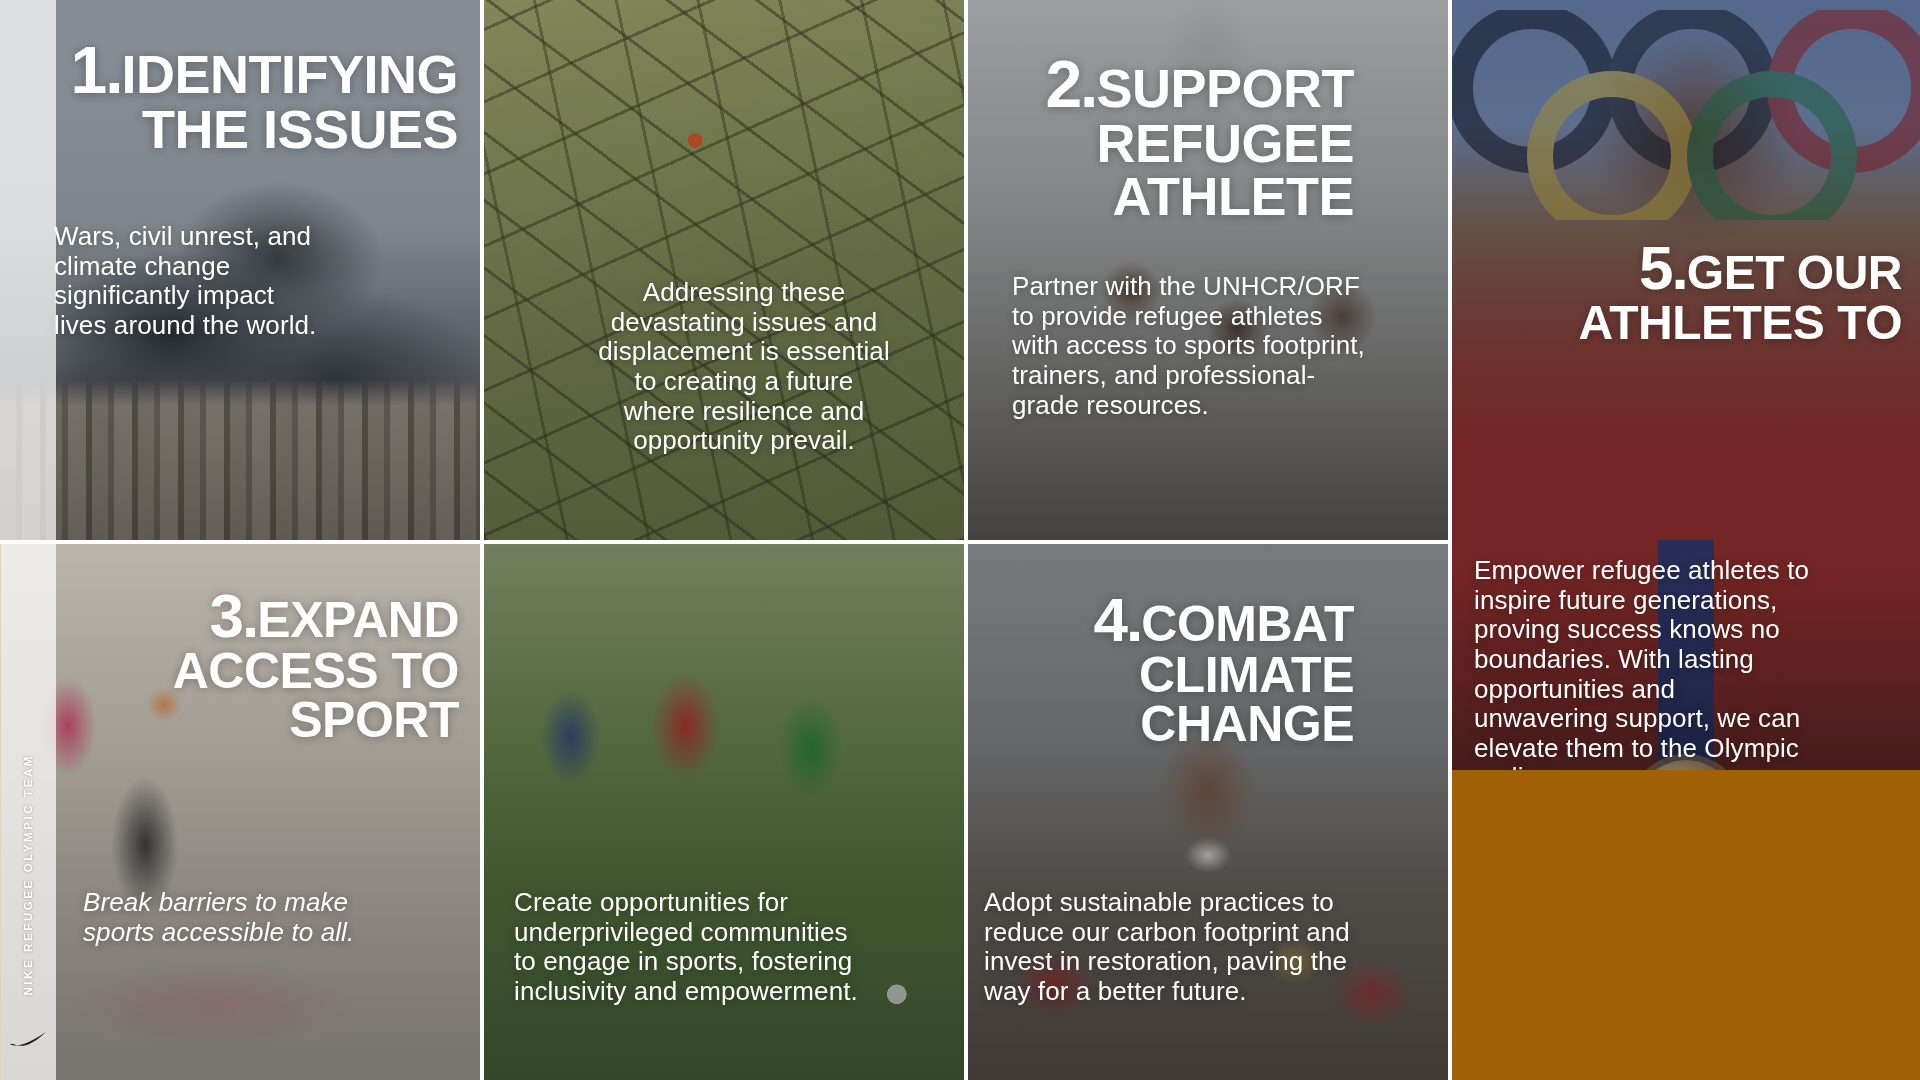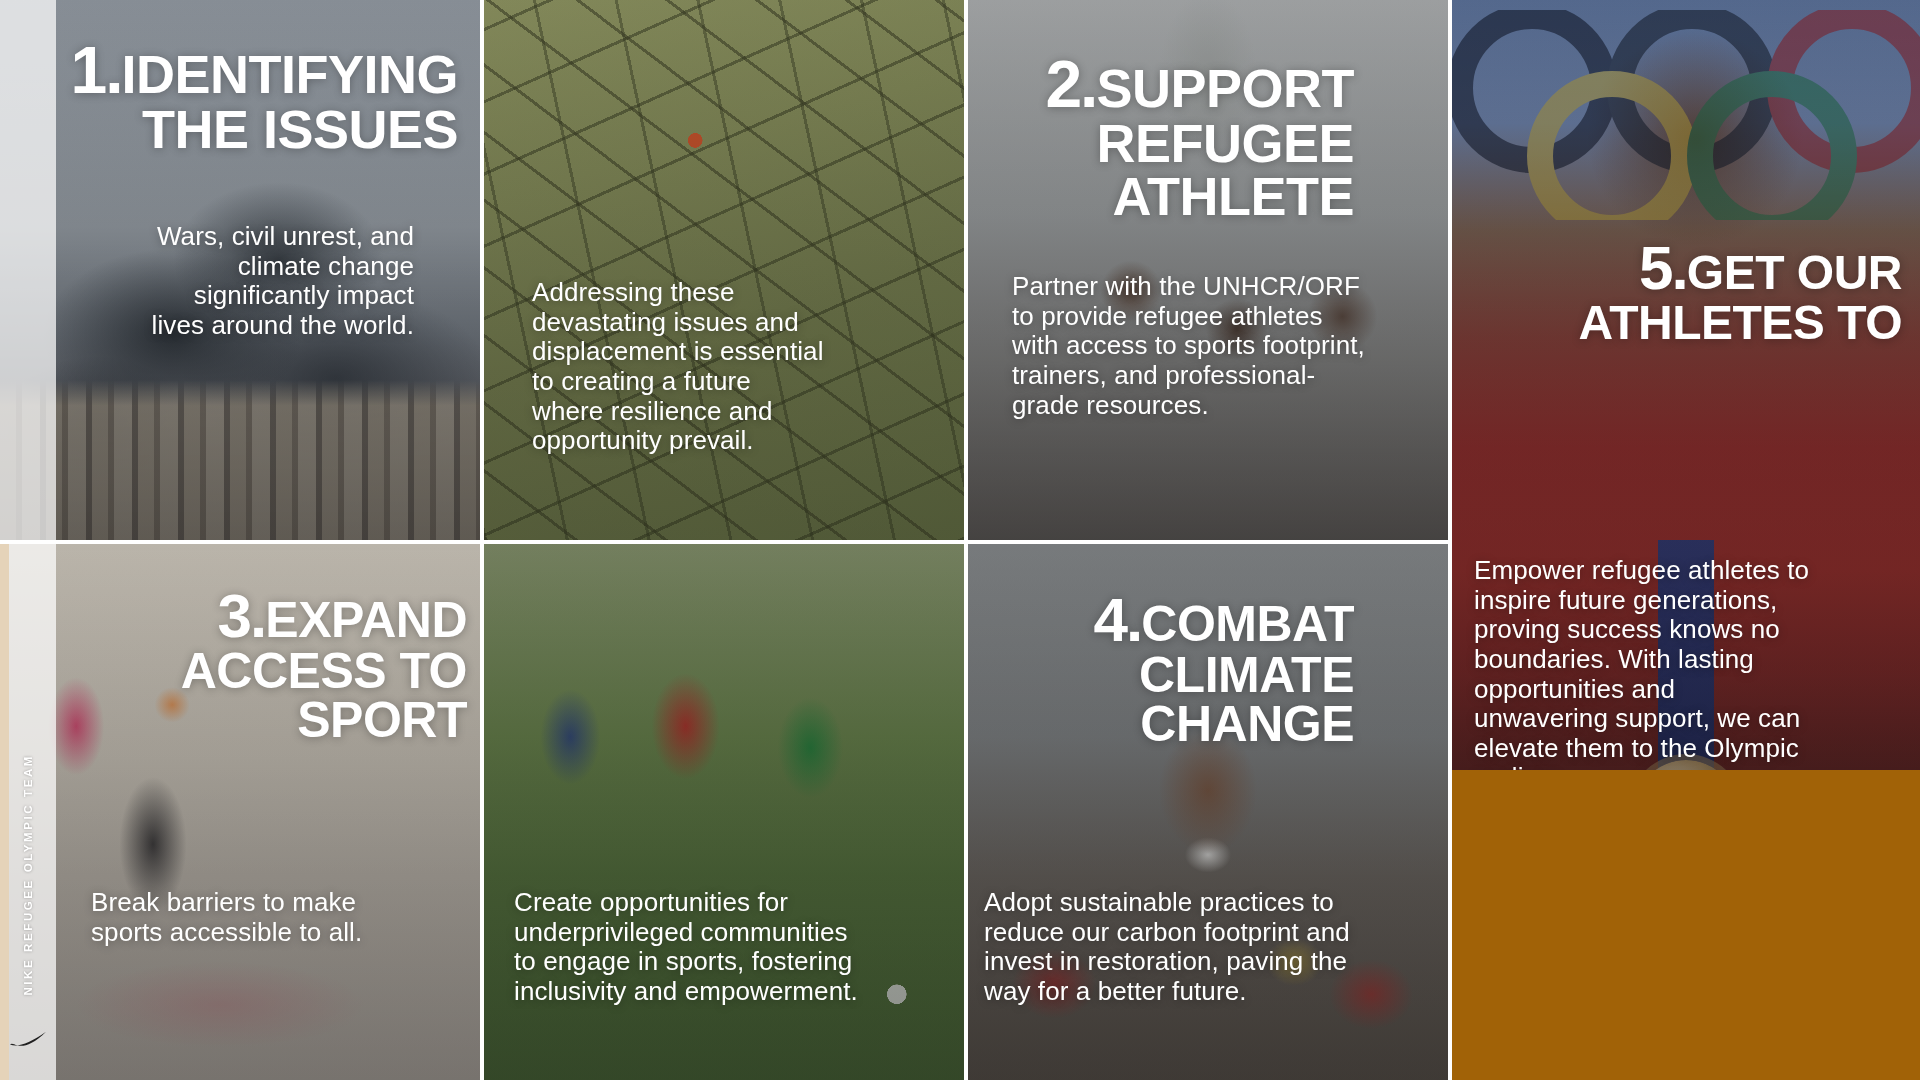--- a/index.html
+++ b/index.html
@@ -89,21 +89,21 @@
     background:
       radial-gradient(ellipse 70px 120px at 50% 12%, rgba(168,172,170,.95), rgba(168,172,170,0) 70%),
       radial-gradient(ellipse 44px 44px at 34% 46%, rgba(92,64,48,.85), rgba(92,64,48,0) 70%),
       radial-gradient(ellipse 44px 44px at 56% 52%, rgba(70,48,36,.85), rgba(70,48,36,0) 70%),
       radial-gradient(ellipse 50px 50px at 78% 50%, rgba(84,58,44,.80), rgba(84,58,44,0) 70%),
       linear-gradient(180deg, #b9bcbd 0%, #a9adae 34%, #8e8e8c 58%, #6a6662 82%, #4a4744 100%);
   }
   #p3 .scrim { background:linear-gradient(180deg, rgba(40,40,42,.20), rgba(24,24,26,.46)); }
 
   
-  #p4 { left:9px; top:544px; width:480px; height:536px; }
+  #p4 { left:1px; top:544px; width:480px; height:536px; }
   #p4 .photo {
     background:
       radial-gradient(ellipse 40px 70px at 14% 34%, rgba(214,44,96,.80), rgba(214,44,96,0) 70%),
       radial-gradient(ellipse 26px 26px at 34% 30%, rgba(226,140,72,.85), rgba(226,140,72,0) 68%),
       radial-gradient(ellipse 48px 96px at 30% 56%, rgba(24,24,28,.80), rgba(24,24,28,0) 70%),
       radial-gradient(ellipse 200px 60px at 44% 86%, rgba(196,120,128,.40), rgba(196,120,128,0) 72%),
       linear-gradient(180deg, #d8d2c6 0%, #cfc9bd 40%, #c2bcb2 62%, #b4aea6 100%);
   }
   #p4 .scrim { background:linear-gradient(180deg, rgba(50,46,44,.18), rgba(28,26,26,.40)); }
 
@@ -171,32 +171,32 @@
   <div class="panel" id="p1">
     <div class="photo">
       <div class="city"></div>
     </div>
     <div class="scrim"></div>
     <div class="content">
       <div class="headline" style="top:38px; right:22px; font-size:54px; width:420px;">
         <span class="num" style="font-size:66px;">1.</span><span>IDENTIFYING</span><br>
         <span>THE ISSUES</span>
       </div>
-      <div class="body" style="left:54px; top:222px; width:360px;text-align:right;">Wars, civil unrest, and
+      <div class="body" style="left:54px; top:222px; width:360px;">Wars, civil unrest, and
 climate change
 significantly impact
 lives around the world.</div>
     </div>
   </div>
 
   <div class="panel" id="p2">
     <div class="photo"></div>
     <div class="scrim"></div>
     <div class="content">
-      <div class="body" style="left:48px; top:278px; width:400px;">Addressing these
+      <div class="body" style="left:60px; top:278px; width:400px;text-align:center;">Addressing these
 devastating issues and
 displacement is essential
 to creating a future
 where resilience and
 opportunity prevail.</div>
     </div>
   </div>
 
   <div class="panel" id="p3">
     <div class="photo"></div>
@@ -217,21 +217,21 @@
 
   <div class="panel" id="p4">
     <div class="photo"></div>
     <div class="scrim"></div>
     <div class="content">
       <div class="headline" style="top:42px; right:22px; font-size:50px; width:420px;">
         <span class="num" style="font-size:62px;">3.</span><span>EXPAND</span><br>
         <span>ACCESS TO</span><br>
         <span>SPORT</span>
       </div>
-      <div class="body" style="left:82px; top:344px; width:380px;">Break barriers to make
+      <div class="body" style="left:82px; top:344px; width:380px;font-style:italic;">Break barriers to make
 sports accessible to all.</div>
     </div>
   </div>
 
   <div class="panel" id="p5">
     <div class="photo"></div>
     <div class="scrim"></div>
     <div class="content">
       <div class="body" style="left:30px; top:344px; width:440px;">Create opportunities for
 underprivileged communities

